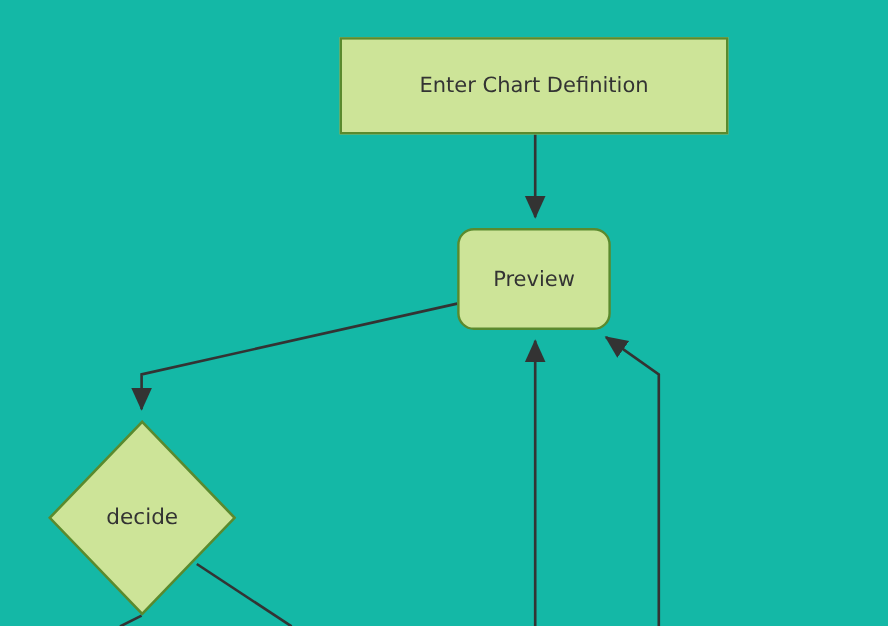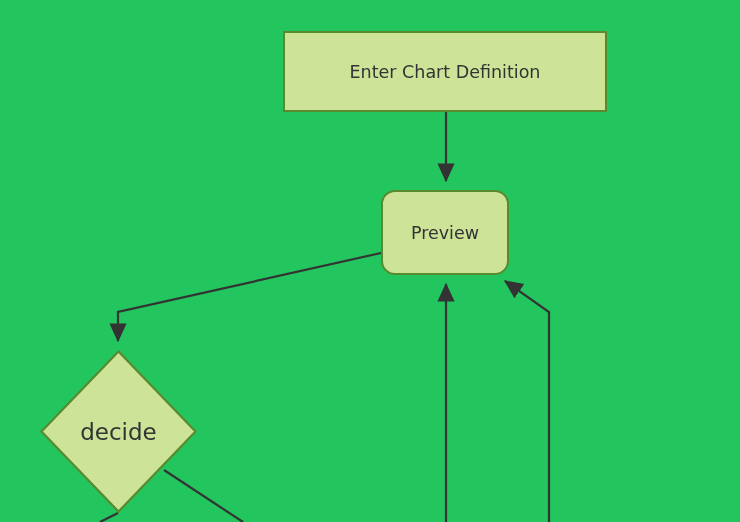--- a/index.html
+++ b/index.html
@@ -7,21 +7,21 @@
     padding: 0;
     background: #ffffff;
   }
   body {
     font-family: "DejaVu Sans", sans-serif;
   }
   #canvas {
     position: relative;
     width: 740px;
     height: 522px;
-    background: #22c55e;
+    background: #14b8a6;
     overflow: hidden;
   }
   #edge-layer {
     position: absolute;
     left: 0;
     top: 0;
     width: 740px;
     height: 522px;
   }
   .node {
@@ -69,21 +69,21 @@
     top: 190px;
     width: 128px;
     height: 85px;
     font-size: 17.5px;
   }
   #node-decide {
     left: 40px;
     top: 350px;
     width: 157px;
     height: 163px;
-    font-size: 23px;
+    font-size: 18px;
   }
 </style>
 </head>
 <body>
 
 <div id="canvas">
 
   <svg id="edge-layer" viewBox="0 0 740 522" width="740" height="522" xmlns="http://www.w3.org/2000/svg">
     <defs>
       <marker id="arrowhead" markerWidth="9" markerHeight="9" refX="8" refY="4.5" orient="auto" markerUnits="strokeWidth">

